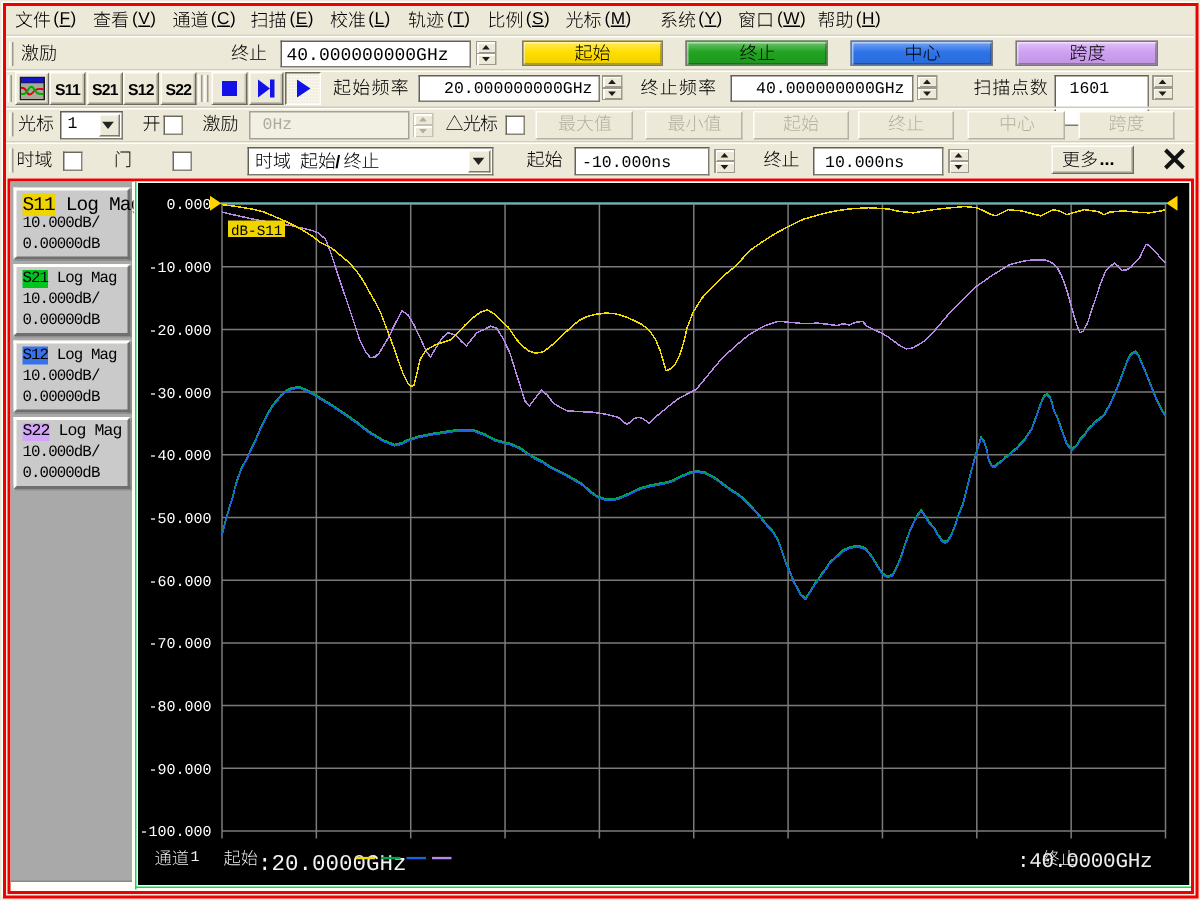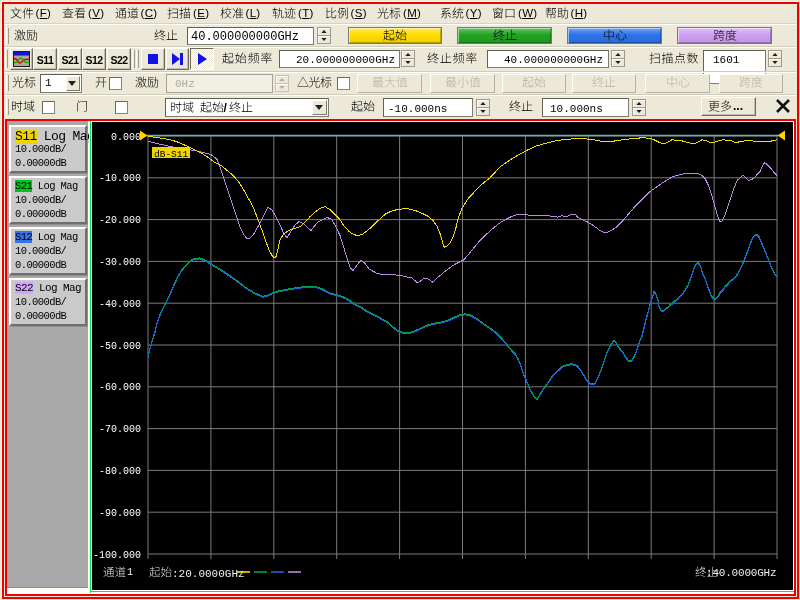--- a/index.html
+++ b/index.html
@@ -544,25 +544,25 @@
       <use href="#g5" x="1.0000"></use>
     </g>
   </svg>
 <span class="txt mono" style="left:127px;top:567px;color:#f2f2f2;font-size:10px">1</span>
 <svg style="position:absolute;left:149px;top:566px;overflow:visible" width="23" height="13.5">
     <g fill="#f2f2f2" transform="translate(0,10.20) scale(11.5)">
       <use href="#g26" x="0.0000"></use>
       <use href="#g27" x="1.0000"></use>
     </g>
   </svg>
-<span class="txt mono" style="left:172px;top:567.5px;color:#f2f2f2;font-size:11px">:20.0000GHz</span>
+<span class="txt mono" style="left:172px;top:567.5px;color:#f2f2f2;font-size:15px">:20.0000GHz</span>
 <svg class="abs" style="left:237px;top:571px" width="70" height="3">
     <line x1="0" y1="1" x2="13" y2="1" stroke="#f5dc00" stroke-width="1.6"></line>
     <line x1="17" y1="1" x2="30" y2="1" stroke="#00a44c" stroke-width="1.6"></line>
     <line x1="34" y1="1" x2="47" y2="1" stroke="#1b62dd" stroke-width="1.6"></line>
     <line x1="51" y1="1" x2="64" y2="1" stroke="#b78ae8" stroke-width="1.6"></line>
   </svg>
 <svg style="position:absolute;left:695px;top:566px;overflow:visible" width="23" height="13.5">
     <g fill="#f2f2f2" transform="translate(0,10.20) scale(11.5)">
       <use href="#g24" x="0.0000"></use>
       <use href="#g25" x="1.0000"></use>
     </g>
   </svg>
-<span class="txt mono" style="left:706px;top:567px;color:#ededed;font-size:11px;letter-spacing:-0.2px">:40.0000GHz</span>
+<span class="txt mono" style="left:678px;top:567px;color:#ededed;font-size:14px;letter-spacing:-0.2px">:40.0000GHz</span>
 </body></html>

